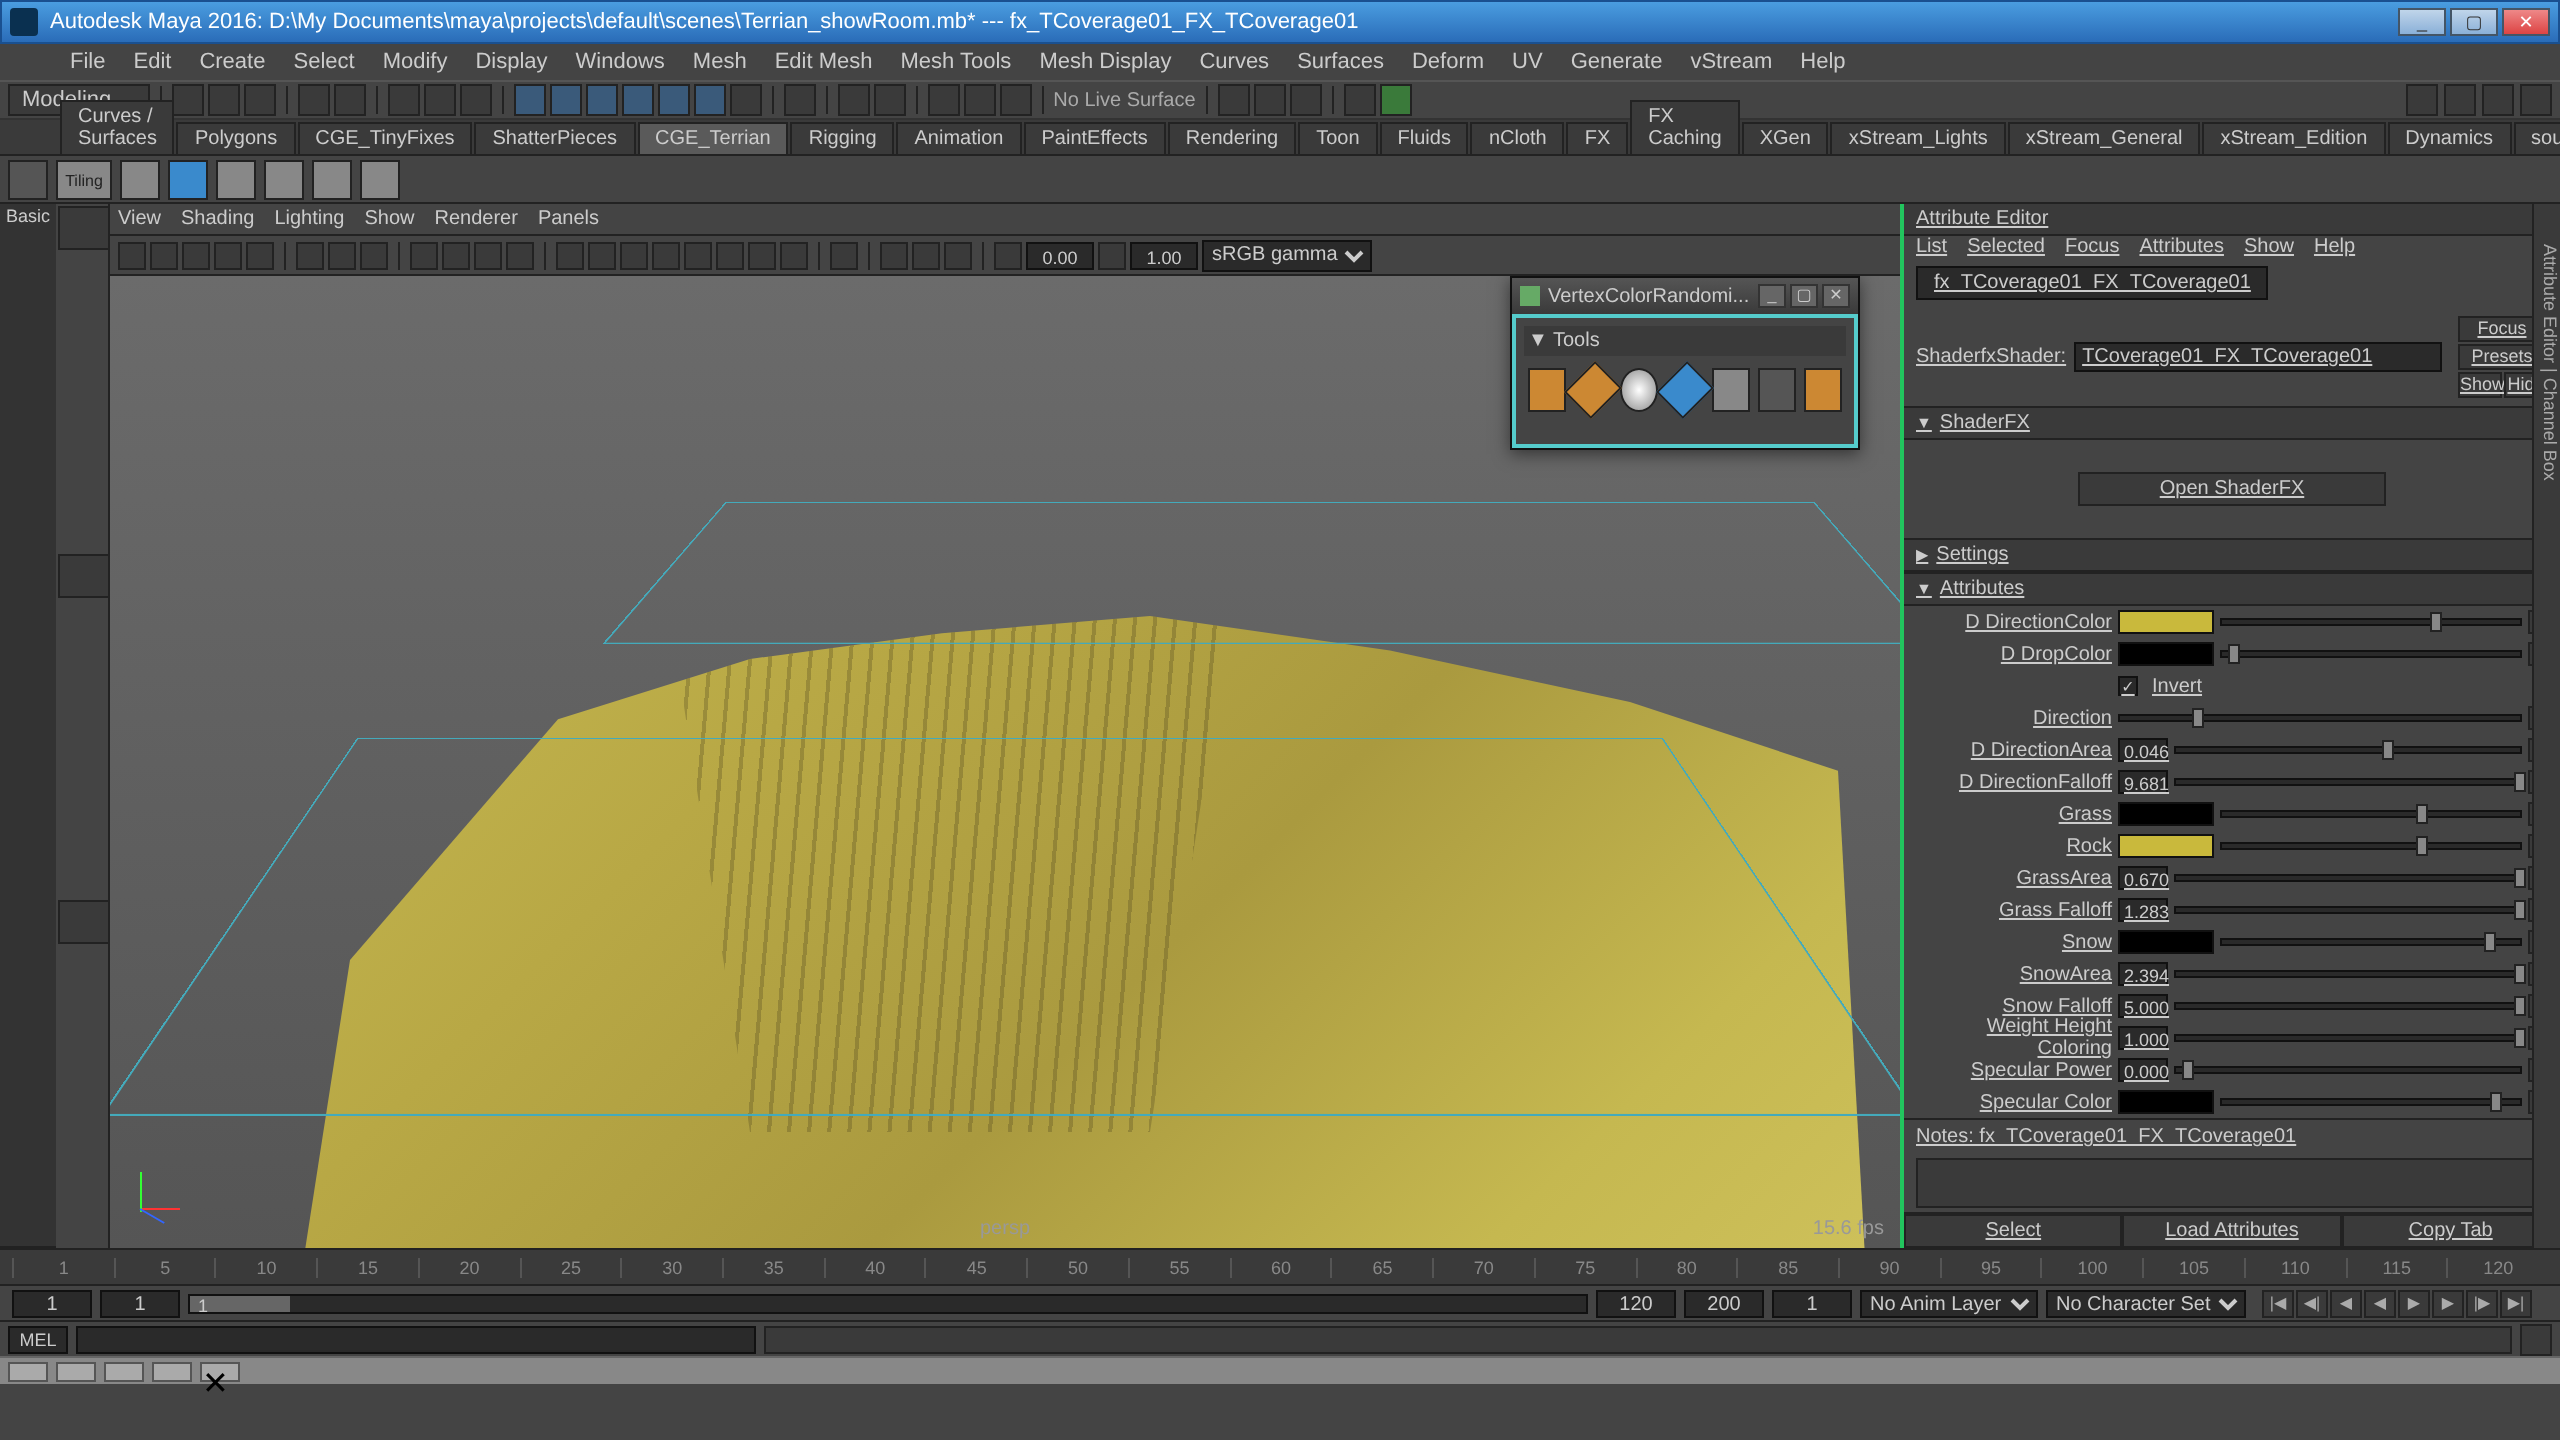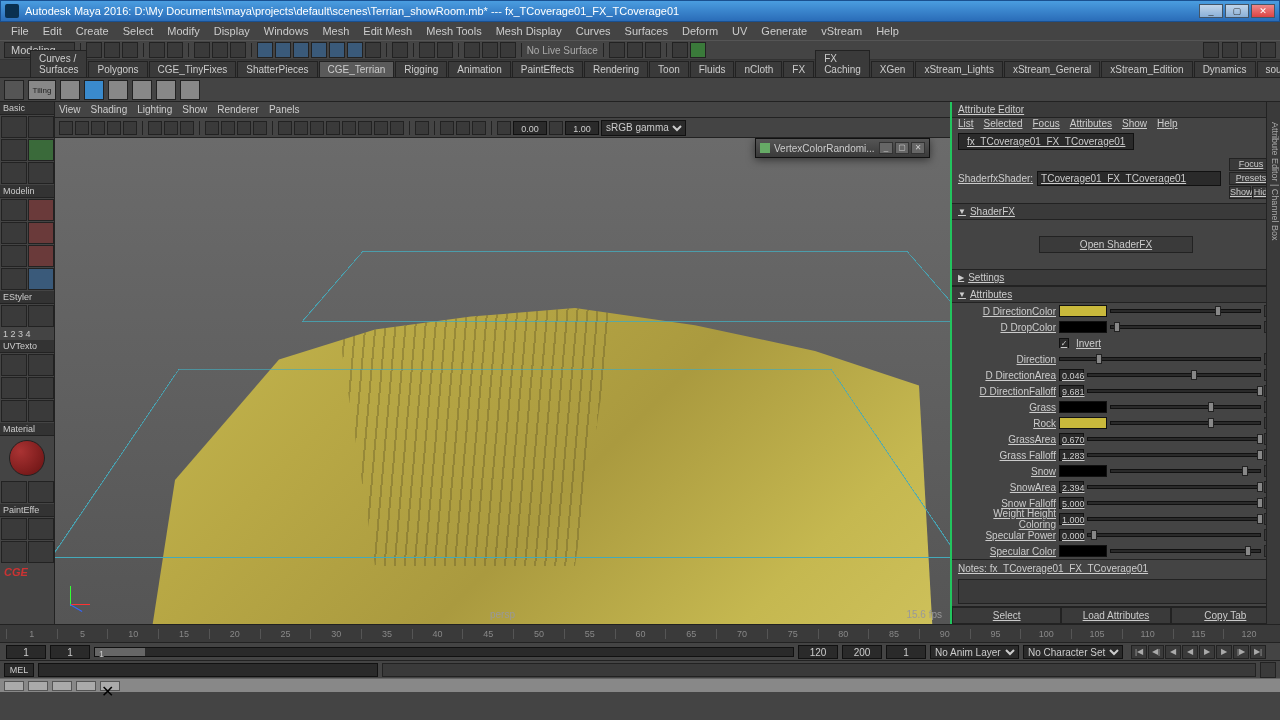--- a/index.html
+++ b/index.html
@@ -7,21 +7,21 @@
 
 
 .titlebar { height: 22px; background: linear-gradient(#4a9de0, #2a6cb8); display: flex; align-items: center; padding: 0 4px; color: #fff; font-size: 11px; border: 1px solid #1a5090; }
 .titlebar .maya-icon { width: 14px; height: 14px; background: #0a3050; margin-right: 6px; border-radius: 2px; }
 .titlebar .title-text { flex: 1; }
 .titlebar .win-btns { display: flex; gap: 2px; }
 .titlebar .win-btn { width: 24px; height: 14px; background: linear-gradient(#c0d5ea,#8ab0d8); border: 1px solid #456; font-size: 9px; text-align: center; line-height: 12px; color: #333; }
 .titlebar .win-close { background: linear-gradient(#e88,#d44); color: #fff; }
 
 
-.menubar { height: 18px; background: #444; display: flex; align-items: center; padding: 0 4px; font-size: 11px; color: #ccc; }
+.menubar { height: 18px; background: #444; display: flex; align-items: center; padding: 0 4px; font-size: 11px; color: #ccc; margin-left: 24px; }
 .menubar span { padding: 0 7px; cursor: default; }
 
 
 .toolbar1 { height: 20px; background: #444; border-top: 1px solid #555; border-bottom: 1px solid #333; display: flex; align-items: center; padding: 0 4px; gap: 2px; }
 .toolbar1 .dropdown { background: #3a3a3a; color: #ccc; font-size: 11px; padding: 1px 18px 1px 6px; border: 1px solid #222; }
 .tbtn { width: 16px; height: 16px; background: #3a3a3a; border: 1px solid #222; display: inline-block; }
 .sep { width: 1px; height: 14px; background: #222; margin: 0 3px; }
 .toolbar1 .nlabel { font-size: 10px; color: #aaa; }
 .toolbar1 .end-icons { margin-left: auto; display: flex; gap: 3px; }
 
@@ -32,21 +32,21 @@
 
 
 .shelf { height: 24px; background: #444; border-bottom: 1px solid #222; display: flex; align-items: center; padding: 0 4px; gap: 4px; }
 .shelf .sbtn { width: 20px; height: 20px; border: 1px solid #222; }
 .shelf .tiling { width: 28px; height: 20px; background: #888; font-size: 8px; color: #222; text-align: center; line-height: 20px; border: 1px solid #222; }
 
 
 .main-row { display: flex; height: 522px; }
 
 
-.left-tools { width: 55px; background: #444; border-right: 1px solid #222; display: flex; flex-direction: column; }
+.left-tools { width: 55px; background: #444; border-right: 1px solid #222; display: flex; flex-direction: row; }
 .left-sect-title { background: #333; color: #ccc; font-size: 9px; padding: 1px 3px; border-bottom: 1px solid #222; }
 .left-grid { display: grid; grid-template-columns: 26px 26px; gap: 1px; padding: 1px; }
 .lt { width: 26px; height: 22px; background: #3a3a3a; border: 1px solid #222; }
 .lt.green { background: #3a6a3a; }
 .lt.red { background: #6a3a3a; }
 .lt.blue { background: #3a5a7a; }
 .lt.ball { border-radius: 50%; background: radial-gradient(circle at 30% 30%, #a33, #611); width: 36px; height: 36px; margin: 4px auto; }
 .cge { font-size: 11px; font-weight: bold; color: #c33; padding: 2px 4px; font-style: italic; }
 
 
@@ -354,20 +354,32 @@
       </div>
 
       <div class="float-win">
         <div class="float-title">
           <div class="ft-icon"></div>
           <span>VertexColorRandomi...</span>
           <div class="ft-btns">
             <div class="ft-btn">_</div>
             <div class="ft-btn">▢</div>
             <div class="ft-btn">✕</div>
+          </div>
+        </div>
+        <div class="float-body">
+          <div class="float-sect">▼ <span>Tools</span></div>
+          <div class="float-icons">
+            <div class="fi" style="background:#cc8833"></div>
+            <div class="fi" style="background:#cc8833;transform:rotate(45deg)"></div>
+            <div class="fi" style="background:radial-gradient(#fff,#888);border-radius:50%"></div>
+            <div class="fi" style="background:#3a8acc;transform:rotate(45deg)"></div>
+            <div class="fi" style="background:#888"></div>
+            <div class="fi" style="background:#555"></div>
+            <div class="fi" style="background:#cc8833"></div>
           </div>
         </div>
       </div>
     </div>
   </div>
 
   <div class="right-panel">
     <div class="right-head">Attribute Editor</div>
     <div class="right-menubar">
       <span>List</span>

